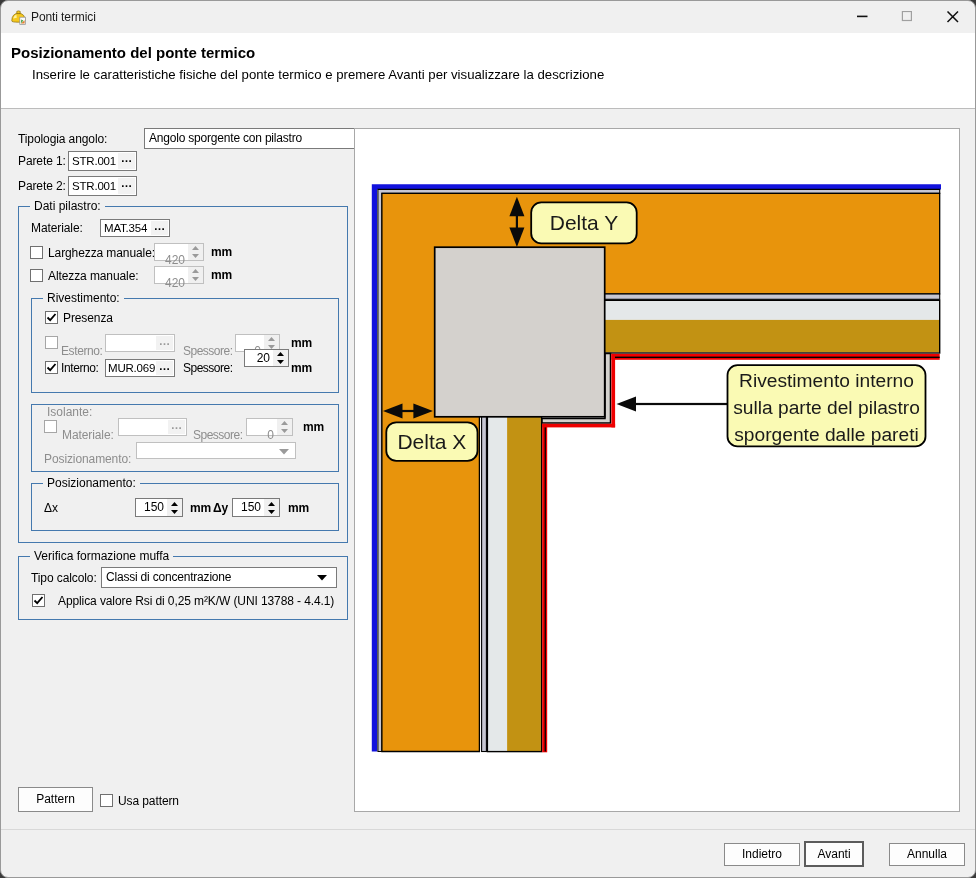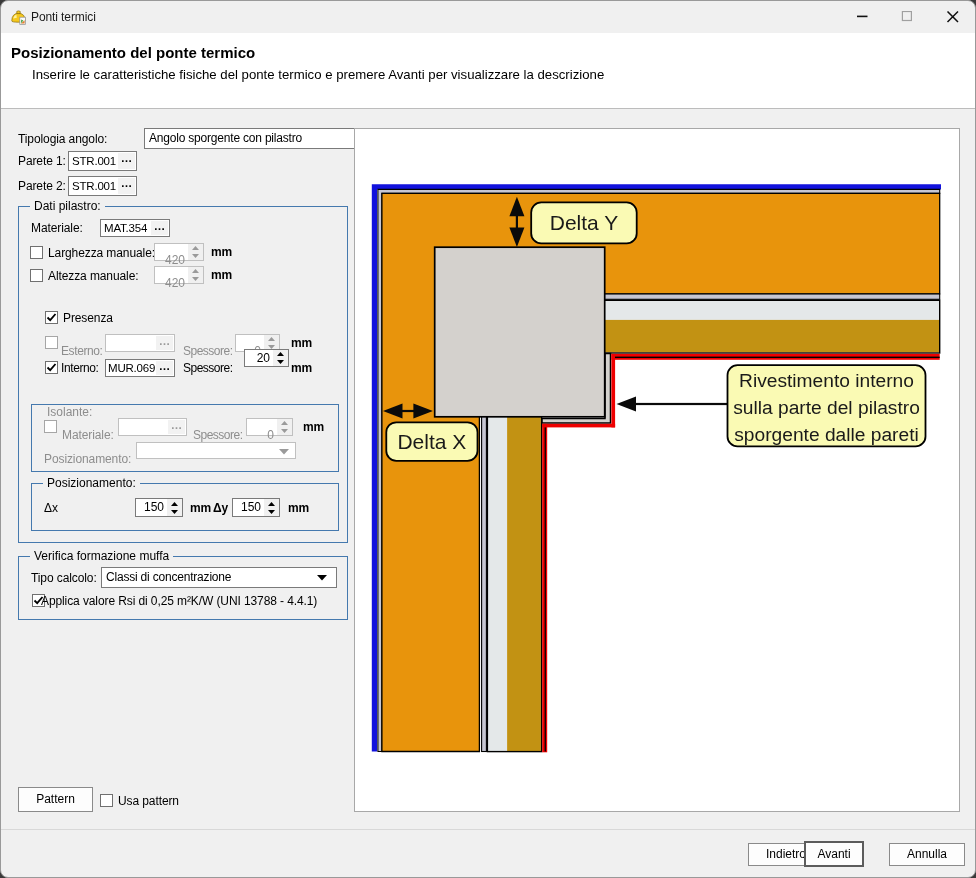--- a/index.html
+++ b/index.html
@@ -90,20 +90,23 @@
     <div class="num dis">420</div>
       <div class="sbtns">
         <svg width="9" height="14" viewBox="0 0 9 14">
           <path d="M4.5 1 L8 5 L1 5 Z" fill="#9a9a9a"></path>
           <path d="M4.5 13 L1 9 L8 9 Z" fill="#9a9a9a"></path>
         </svg>
       </div>
   </div>
   <div class="lbl mm" style="left:210px;top:267px;">mm</div>
 
+  <div class="grp" style="left:30px;top:297px;width:308px;height:95px;">
+    <div class="gtit">Rivestimento:</div>
+  </div>
   <div class="cb" style="left:44px;top:310px;">
       <svg width="11" height="11" viewBox="0 0 11 11">
         <path d="M1.5 5.5 L4.2 8.2 L9.5 2" stroke="#000" stroke-width="1.8" fill="none"></path>
       </svg>
     </div>
   <div class="lbl" style="left:62px;top:310px;">Presenza</div>
 
   <div class="cb off" style="left:44px;top:335px;"></div>
   <div class="lbl dis" style="left:60px;top:335px;letter-spacing:-0.4px;">Esterno:</div>
   <div class="field off" style="left:104px;top:333px;width:70px;height:18px;">
@@ -201,21 +204,21 @@
   <div class="field" style="left:100px;top:566px;width:236px;height:21px;line-height:19px;padding-left:4px;font-size:12px;">Classi di concentrazione
     <svg class="abs" style="right:9px;top:7px" width="10" height="6">
         <path d="M0 0 L10 0 L5 5.6 Z" fill="#000"></path>
       </svg>
   </div>
   <div class="cb" style="left:31px;top:593px;">
       <svg width="11" height="11" viewBox="0 0 11 11">
         <path d="M1.5 5.5 L4.2 8.2 L9.5 2" stroke="#000" stroke-width="1.8" fill="none"></path>
       </svg>
     </div>
-  <div class="lbl" style="left:40px;top:593px;">Applica valore Rsi di 0,25 m²K/W (UNI 13788 - 4.4.1)</div>
+  <div class="lbl" style="left:57px;top:593px;">Applica valore Rsi di 0,25 m²K/W (UNI 13788 - 4.4.1)</div>
 
   <div class="btn" style="left:17px;top:786px;width:75px;height:25px;line-height:23px;">Pattern</div>
   <div class="cb" style="left:99px;top:793px;"></div>
   <div class="lbl" style="left:117px;top:793px;">Usa pattern</div>
 
   <div class="abs" style="left:353px;top:127px;width:606px;height:684px;background:#fff;border:1px solid #a8a8a8;"></div>
   <svg class="abs" style="left:354px;top:128px;" width="604" height="682" viewBox="354 128 604 682">
 
     <path d="M940 185.8 H373.4 V750.5" fill="none" stroke="#1212dd" stroke-width="5.2"></path>
 
@@ -257,17 +260,17 @@
     <text x="583" y="229" font-size="21" text-anchor="middle" fill="#1a1a1a">Delta Y</text>
     <rect x="385.3" y="421.3" width="91.2" height="38.6" rx="10" fill="#fafab4" stroke="#000" stroke-width="1.8"></rect>
     <text x="430.9" y="448" font-size="21" text-anchor="middle" fill="#1a1a1a">Delta X</text>
     <rect x="726.5" y="364.2" width="198" height="81.2" rx="10" fill="#fafab4" stroke="#000" stroke-width="1.8"></rect>
     <text x="825.5" y="385.8" font-size="19.2" text-anchor="middle" fill="#1a1a1a">Rivestimento interno</text>
     <text x="825.5" y="412.8" font-size="19.2" text-anchor="middle" fill="#1a1a1a">sulla parte del pilastro</text>
     <text x="825.5" y="439.8" font-size="19.2" text-anchor="middle" fill="#1a1a1a">sporgente dalle pareti</text>
   </svg>
 
   <div class="abs" style="left:0;top:828px;width:976px;height:1px;background:#d8d8d8;"></div>
-  <div class="btn" style="left:723px;top:842px;width:76px;height:23px;line-height:21px;margin-left:24px;">Indietro</div>
+  <div class="btn" style="left:723px;top:842px;width:76px;height:23px;line-height:21px;">Indietro</div>
   <div class="btn" style="left:803px;top:840px;width:60px;height:26px;line-height:22px;border:2px solid #5c5c5c;">Avanti</div>
   <div class="btn" style="left:888px;top:842px;width:76px;height:23px;line-height:21px;">Annulla</div>
 
 </div>
 
 </body></html>

